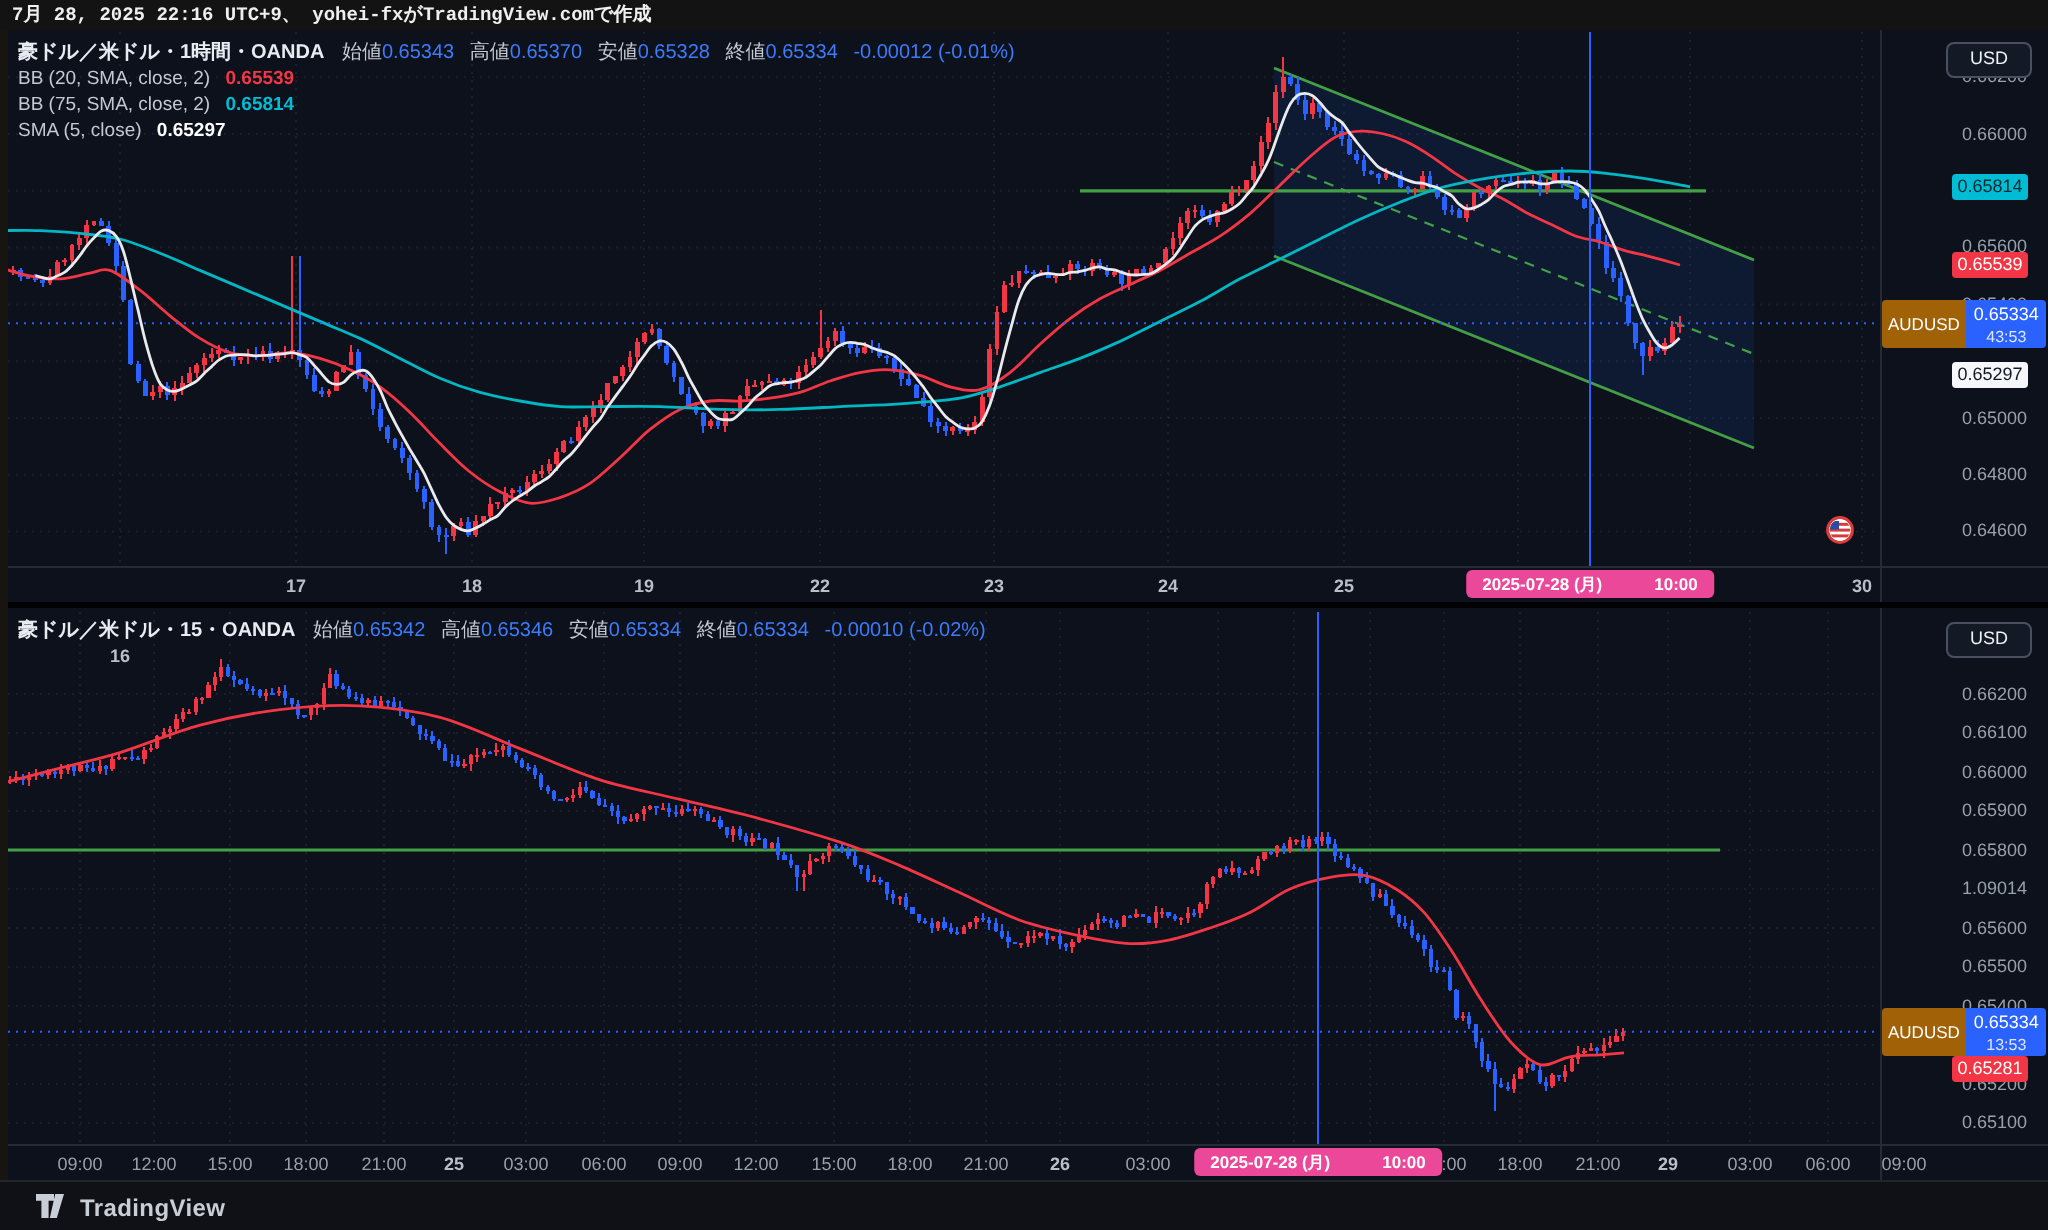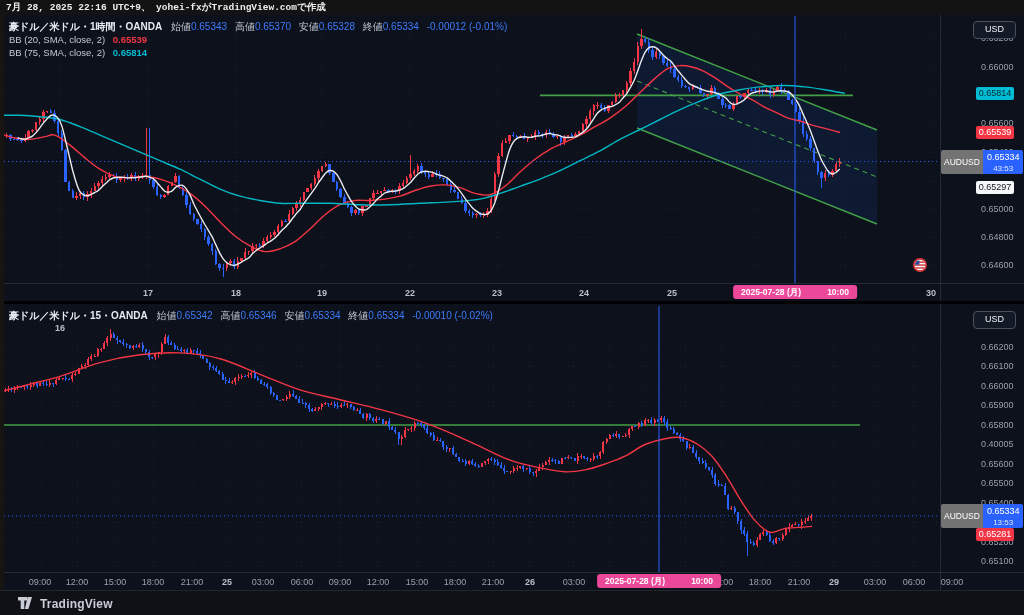--- a/index.html
+++ b/index.html
@@ -20,21 +20,21 @@
   .legend-row.ind{font-size:9.5px;color:#c4c9d3;}
   .c-red{color:#f23645;font-weight:600;margin-left:5px;}
   .c-teal{color:#00bcd4;font-weight:600;margin-left:5px;}
   .c-white{color:#fff;font-weight:700;margin-left:5px;}
   .usd-btn{position:absolute;left:973px;width:41px;height:16px;background:#141926;border:1px solid #4a5060;
            border-radius:4px;color:#eef1f6;font-size:9px;font-weight:normal;text-align:center;line-height:15px;z-index:42;cursor:pointer;}
   .axis-label{position:absolute;color:#99a0ad;font-size:9px;line-height:13px;white-space:nowrap;z-index:24;}
   .tag{position:absolute;left:976px;width:38px;font-size:9px;line-height:13px;border-radius:2px;
        text-align:center;z-index:26;font-weight:500;}
   .curbox{position:absolute;display:flex;z-index:27;border-radius:2px;overflow:hidden;}
-  .curbox .symcell{background:#737373;color:#fff;font-size:8.5px;display:flex;align-items:center;padding:4px 3px;}
+  .curbox .symcell{background:#a16207;color:#fff;font-size:8.5px;display:flex;align-items:center;padding:4px 3px;}
   .curbox .pricecell{background:#2962ff;color:#fff;font-size:9px;text-align:center;padding:0 4px;}
   .curbox .pricecell .cd{font-size:8px;opacity:.85;line-height:10px;}
   .tlabel{position:absolute;transform:translateX(-50%);font-size:9px;color:#99a0ad;line-height:12px;z-index:21;white-space:nowrap;}
   .tlabel.day{color:#b8bfca;font-weight:600;}
   .pill{position:absolute;transform:translateX(-50%);background:#ec4899;color:#fff;font-size:8.5px;font-weight:600;
         border-radius:3px;height:14px;line-height:14px;padding:0 8px;display:flex;gap:26px;z-index:30;white-space:nowrap;}
   .footer{position:absolute;left:0;right:0;top:590px;height:25px;background:#101116;border-top:1px solid #23252c;
           display:flex;align-items:center;padding-left:18px;gap:7px;z-index:50;}
   .footer .brand{color:#c9cdd6;font-size:12px;font-weight:bold;letter-spacing:.2px;}
   .evt{position:absolute;z-index:28;}
@@ -56,20 +56,24 @@
       <span class="lbl">終値</span><span class="val">0.65334</span>
       <span class="val">-0.00012 (-0.01%)</span>
     </div>
     <div class="legend-row ind">
       <span>BB (20, SMA, close, 2)</span>
       <span class="c-red">0.65539</span>
     </div>
     <div class="legend-row ind">
       <span>BB (75, SMA, close, 2)</span>
       <span class="c-teal">0.65814</span>
+    </div>
+    <div class="legend-row ind">
+      <span>SMA (5, close)</span>
+      <span class="c-white">0.65297</span>
     </div>
   </div>
   <div class="usd-btn" style="top:21px;">USD</div>
 
   <div class="legend" style="top:309px;">
     <div class="legend-row">
       <span class="sym">豪ドル／米ドル・15・OANDA</span>
       <span class="lbl">始値</span><span class="val">0.65342</span>
       <span class="lbl">高値</span><span class="val">0.65346</span>
       <span class="lbl">安値</span><span class="val">0.65334</span>
@@ -132,21 +136,21 @@
             <rect x="1" y="9.2" width="12" height="1.5" fill="#d23c3c"></rect>
             <rect x="1.5" y="2.5" width="5" height="4.2" fill="#2d4a9e"></rect>
           </g>
           <circle cx="7" cy="7" r="6.2" fill="none" stroke="#e23a3a" stroke-width="1.5"></circle>
         </svg></div>
       <div class="axis-label" style="left: 981px; top: 340.5px;">0.66200</div>
       <div class="axis-label" style="left: 981px; top: 360px;">0.66100</div>
       <div class="axis-label" style="left: 981px; top: 379.5px;">0.66000</div>
       <div class="axis-label" style="left: 981px; top: 399px;">0.65900</div>
       <div class="axis-label" style="left: 981px; top: 418.5px;">0.65800</div>
-      <div class="axis-label" style="left: 981px; top: 438px;">0.40005</div>
+      <div class="axis-label" style="left: 981px; top: 438px;">1.09014</div>
       <div class="axis-label" style="left: 981px; top: 457.5px;">0.65600</div>
       <div class="axis-label" style="left: 981px; top: 477px;">0.65500</div>
       <div class="axis-label" style="left: 981px; top: 496.5px;">0.65400</div>
       <div class="axis-label" style="left: 981px; top: 535.5px;">0.65200</div>
       <div class="axis-label" style="left: 981px; top: 555px;">0.65100</div>
       <div class="tag" style="top: 527.5px; background: rgb(242, 54, 69); color: rgb(255, 255, 255);">0.65281</div>
       <div class="curbox" style="left: 941px; top: 504px; height: 24px;">
         <div class="symcell">AUDUSD</div>
         <div class="pricecell">
           <div style="line-height:13px;margin-top:1px;">0.65334</div>

